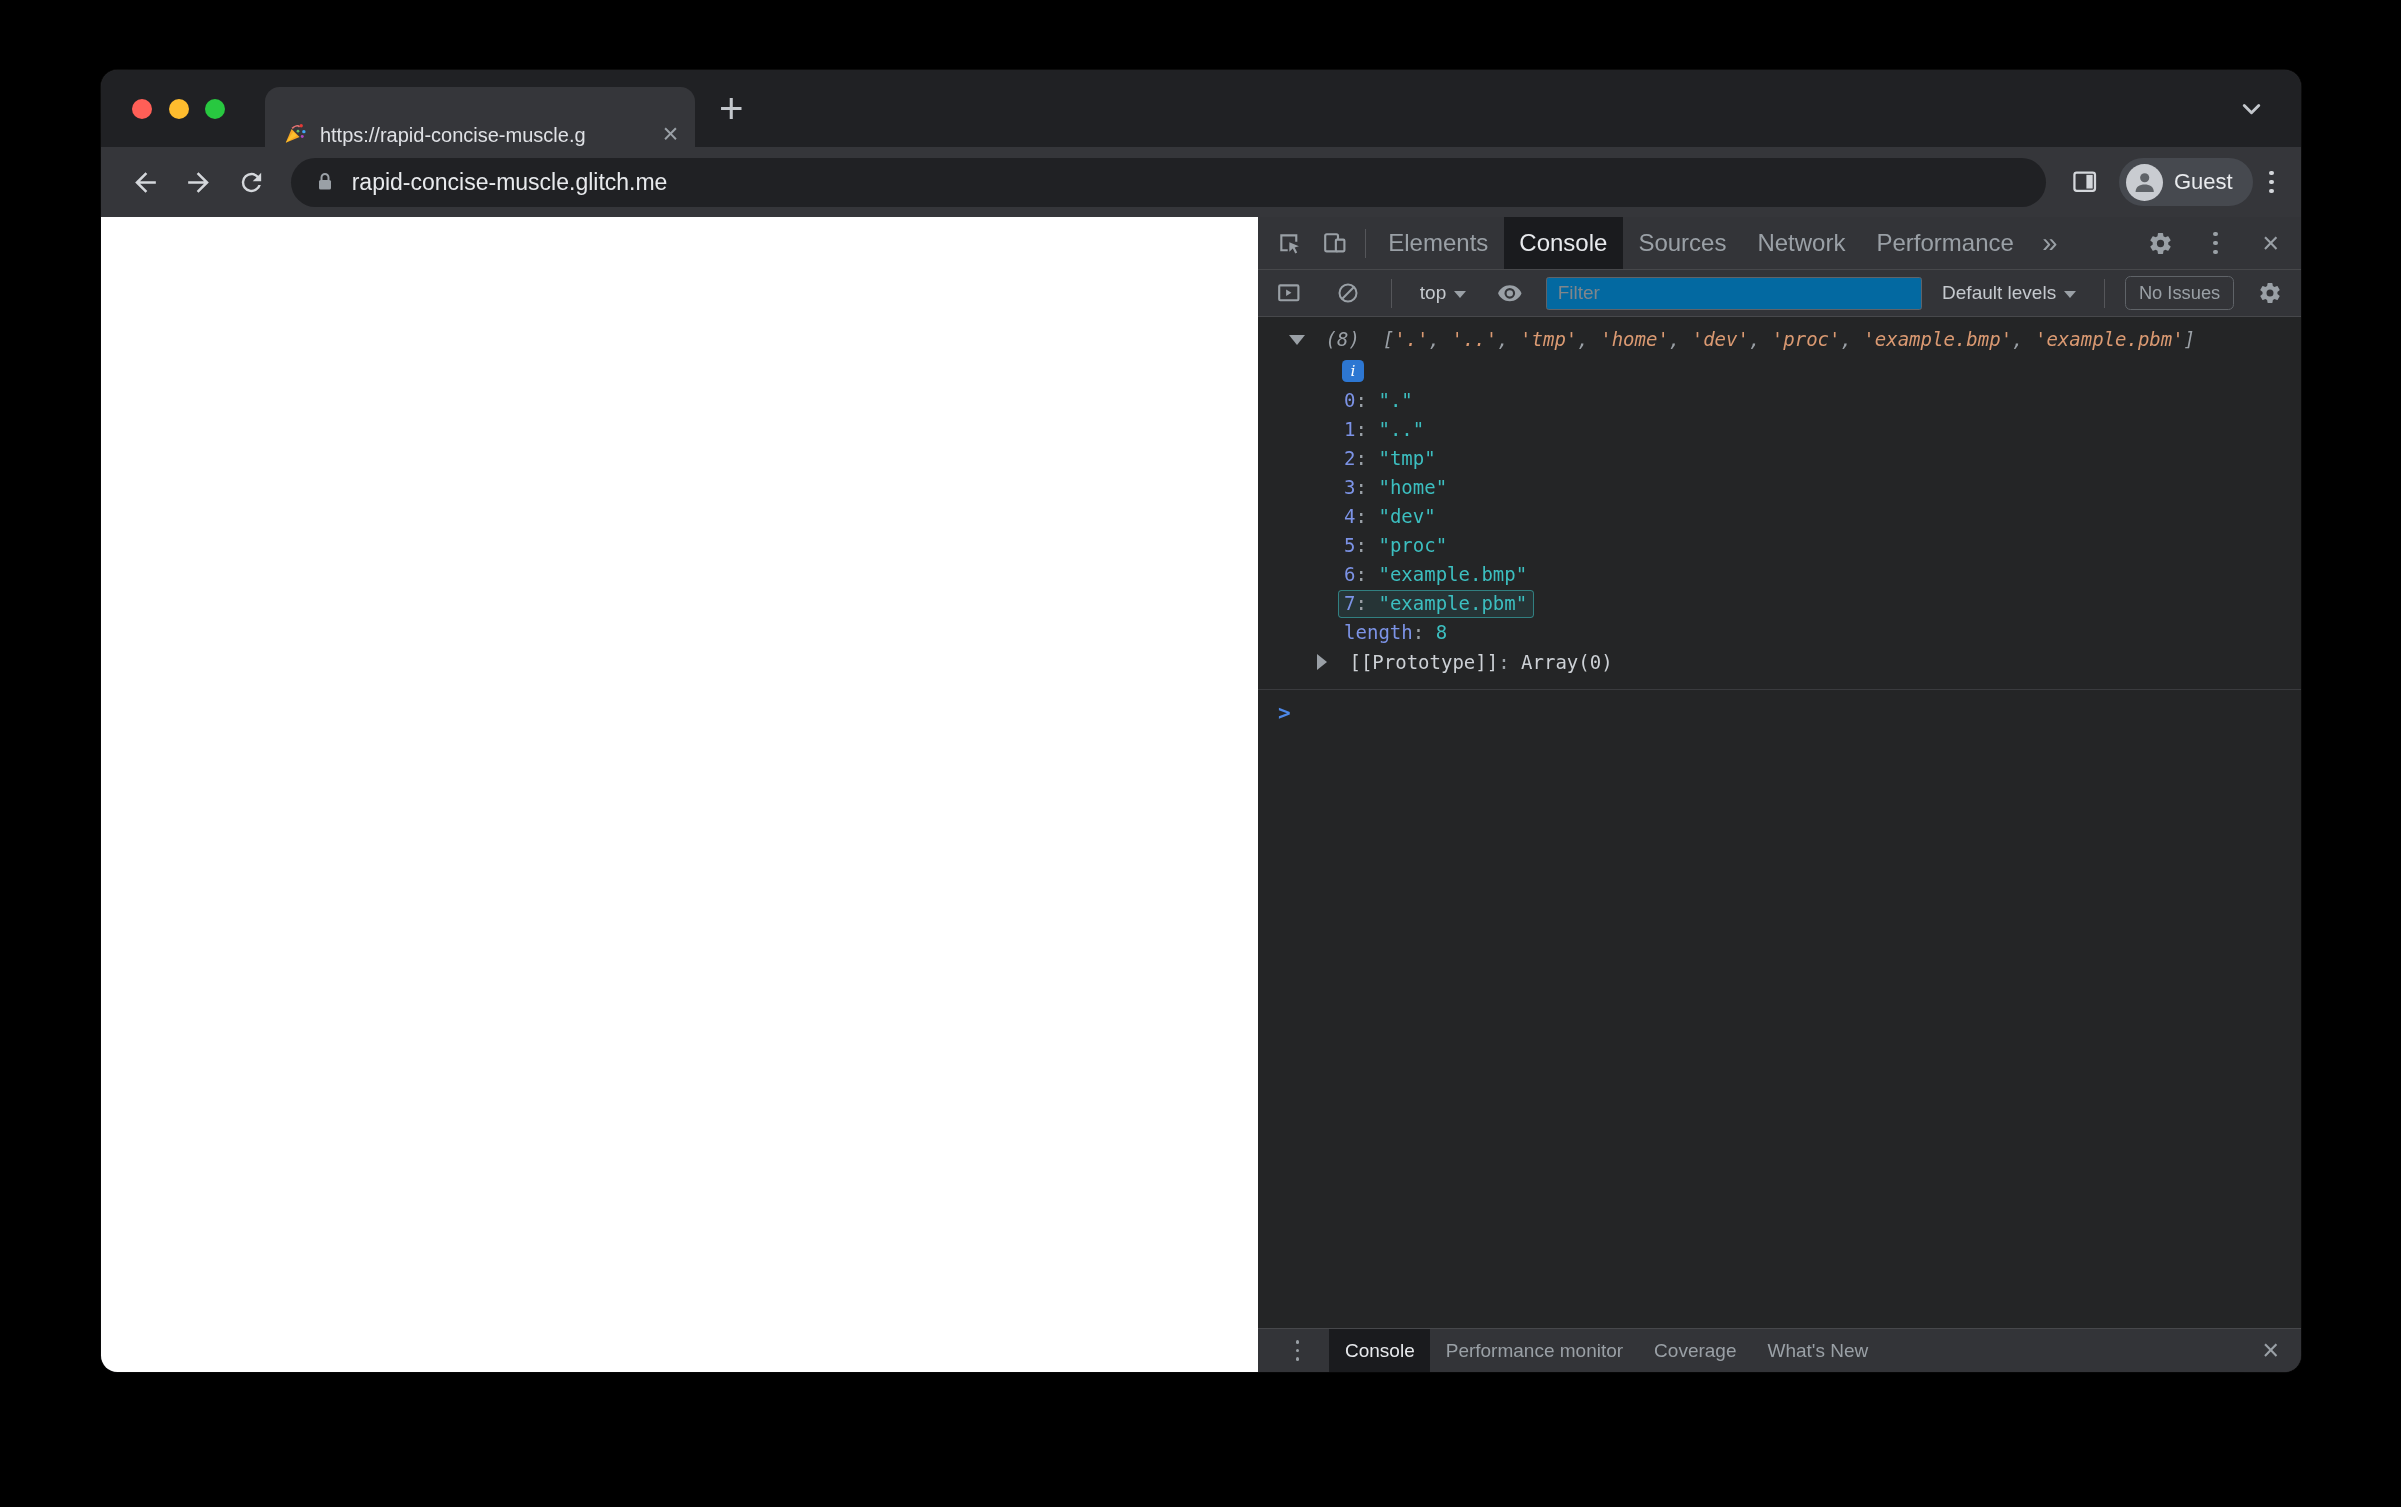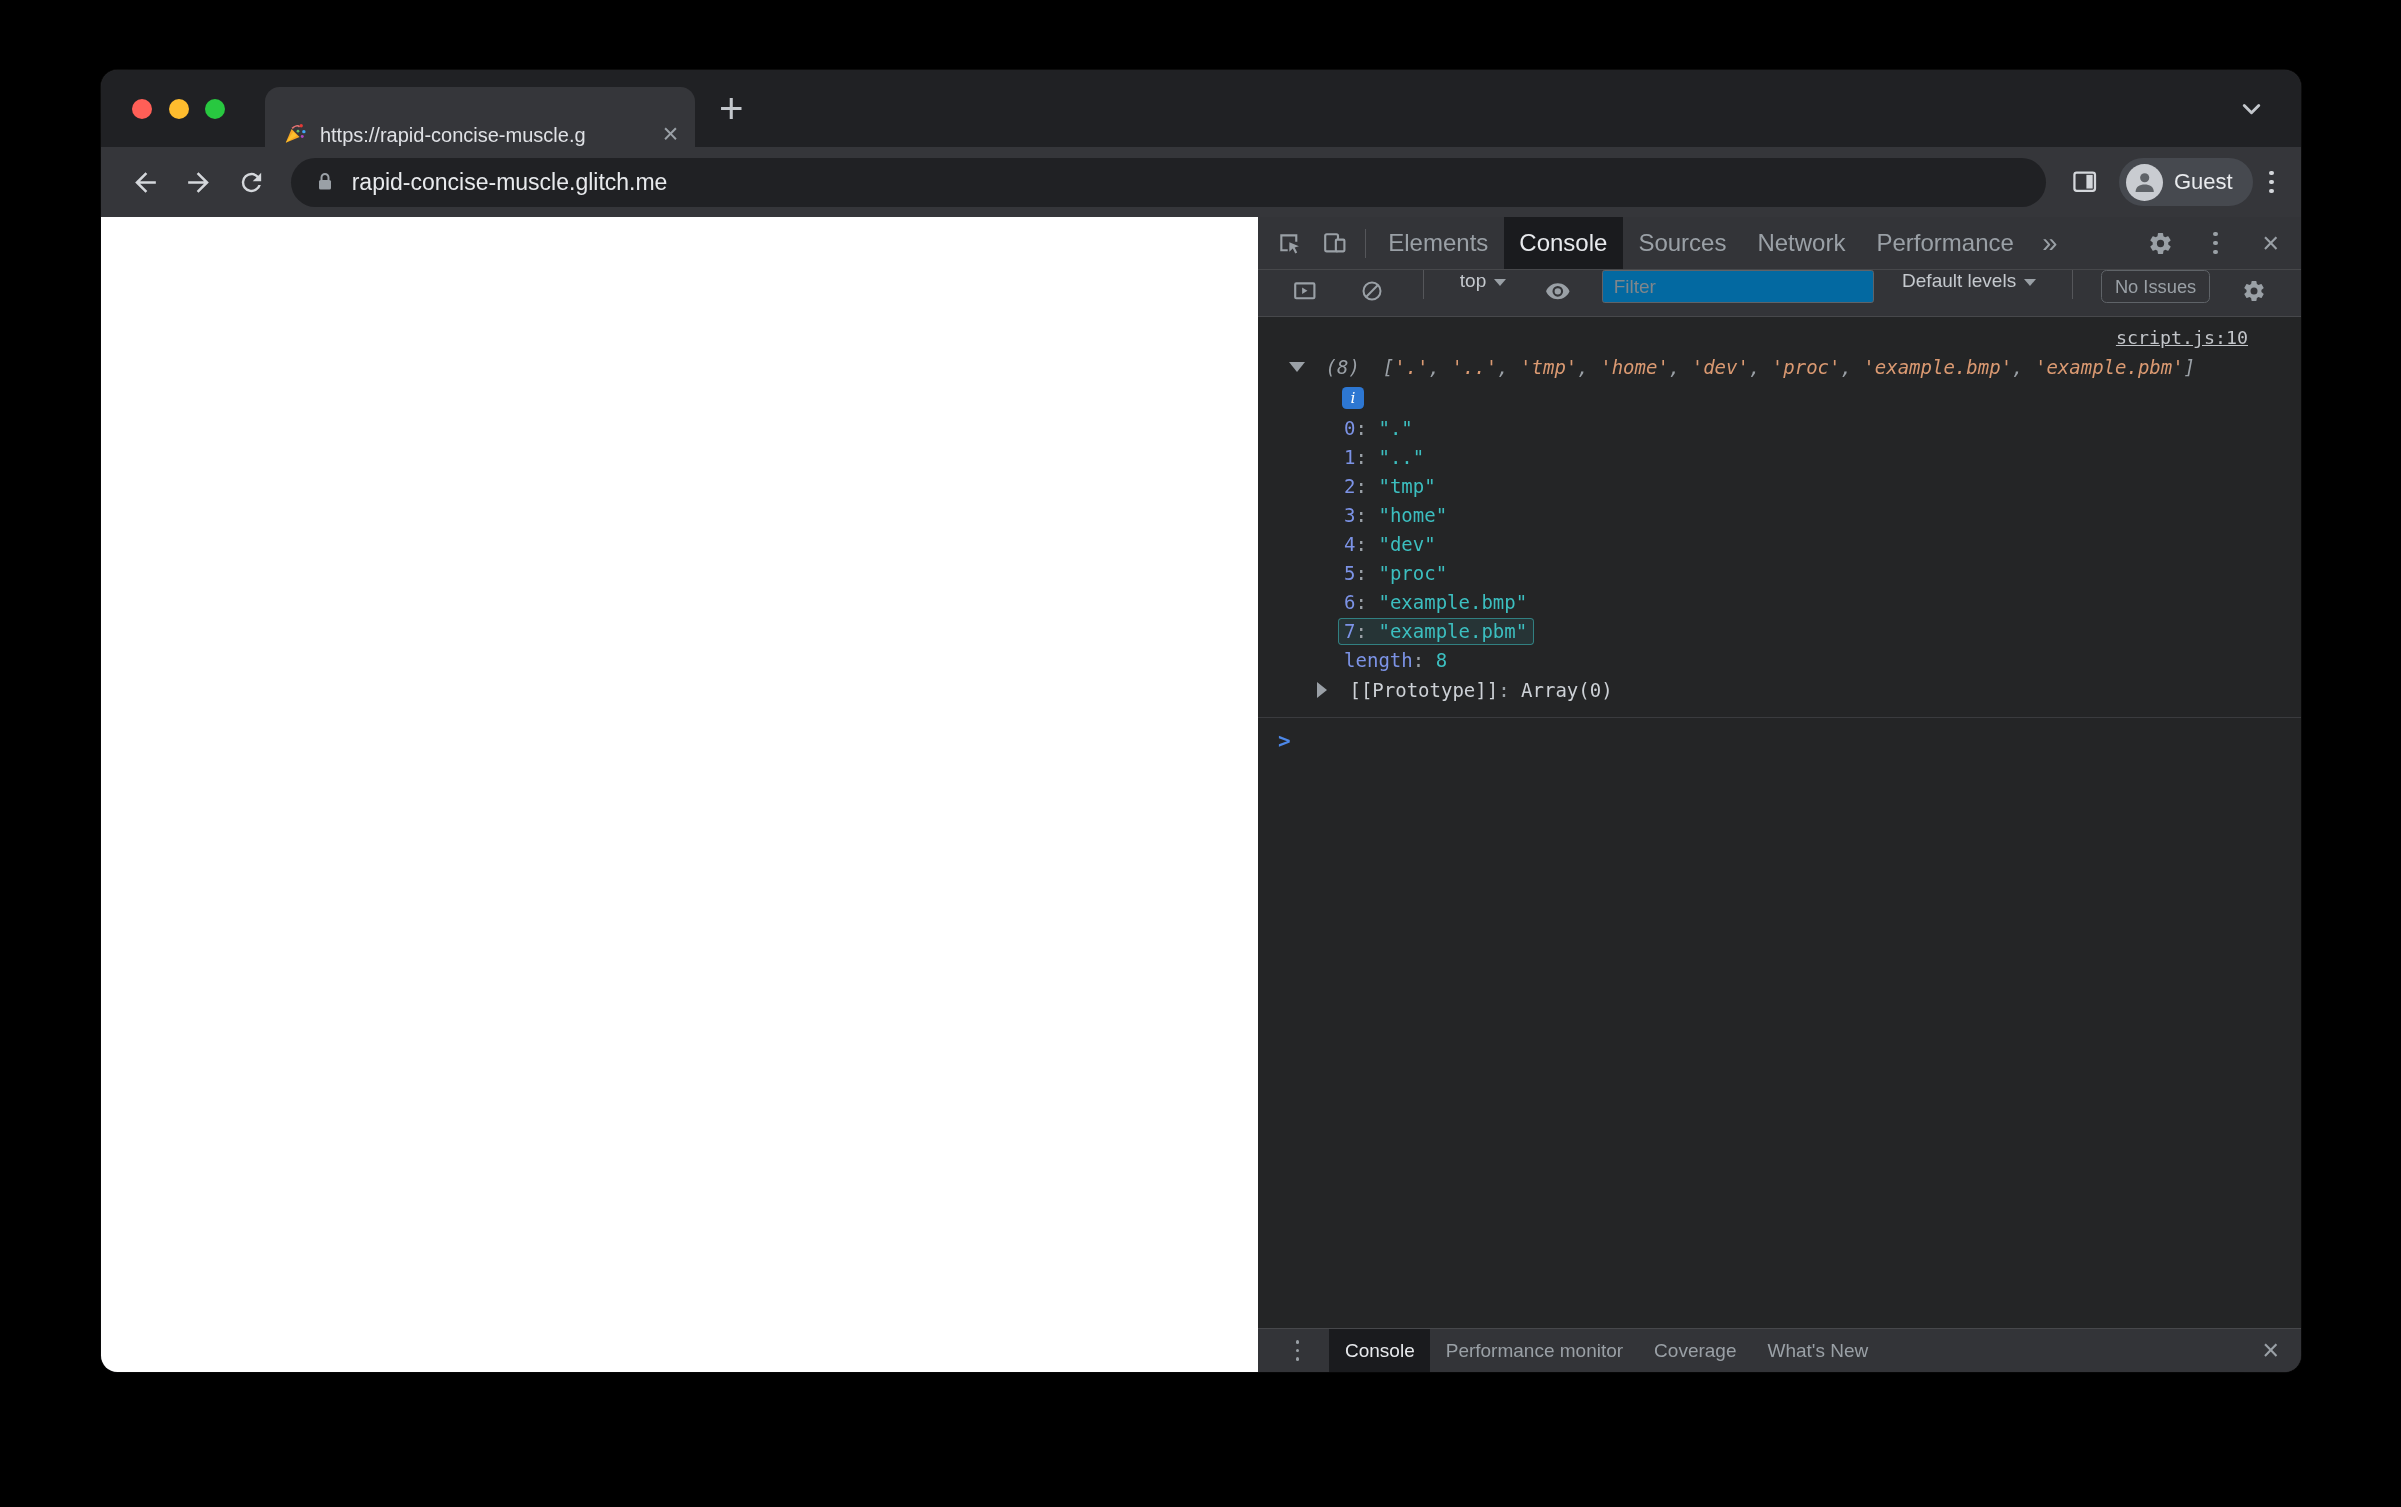--- a/index.html
+++ b/index.html
@@ -45,21 +45,21 @@
   
   .devtools{width:1043px;flex:0 0 auto;background:#242526;display:flex;flex-direction:column;min-height:0;}
   .dt-row1{height:52px;background:#333438;border-bottom:0.9px solid #47484B;display:flex;align-items:center;padding:0 7.3px;flex:0 0 auto;}
   .icon-btn{min-width:46px;height:42px;display:flex;align-items:center;justify-content:center;color:#9AA0A6;flex:0 0 auto;}
   .dt-sep{width:0.9px;height:29px;background:#55565A;margin:0 7.3px;flex:0 0 auto;}
   .dt-tab{padding:0 15.5px;height:52px;display:flex;align-items:center;font-size:24px;color:#9AA0A6;flex:0 0 auto;}
   .dt-tab.selected{background:#1A1B1E;color:#E8EAED;}
   .more-tabs{font-size:27.4px;color:#9AA0A6;padding:0 12.8px;}
   .spacer{flex:1;}
   .dt-close{font-size:29px;color:#9AA0A6;}
-  .dt-row2{height:46px;background:#333438;border-bottom:0.9px solid #47484B;display:flex;align-items:flex-start;padding:0 24px;gap:21px;font-size:19px;flex:0 0 auto;}
+  .dt-row2{height:46px;background:#333438;border-bottom:0.9px solid #47484B;display:flex;align-items:center;padding:0 8px;gap:13px;font-size:19px;flex:0 0 auto;}
   .dropdown{display:flex;align-items:center;gap:8.2px;color:#C5C9CE;padding:0 7.3px;}
   .caret-down{width:0;height:0;border-left:6.4px solid transparent;border-right:6.4px solid transparent;border-top:7.3px solid #9AA0A6;margin-top:3.7px;}
   .filter{flex:1;height:31px;background:#0369a1;border:0.9px solid #606368;border-radius:2.7px;color:#E8EAED;
     font-family:"Liberation Sans",sans-serif;font-size:19px;padding:0 11px;outline:none;min-width:110px;}
   .filter::placeholder{color:#80868B;}
   .issues-badge{border:0.9px solid #5F6368;border-radius:5.5px;padding:4.6px 12.8px;color:#9AA0A6;font-size:18.3px;white-space:nowrap;}
   
   .console-out{flex:1;overflow:hidden;font-family:"DejaVu Sans Mono","Liberation Mono",monospace;font-size:19px;color:#D5D8DC;padding-top:3.7px;}
   .console-entry{border-bottom:0.9px solid #3A3B3E;padding:3.7px 0 11px;}
   .src-row{text-align:right;padding-right:53px;line-height:27.4px;}
@@ -241,23 +241,20 @@
         <span class="issues-badge">No Issues</span>
         <span class="icon-btn">
           <svg width="24" height="24" viewBox="0 0 24 24">
               <path fill="currentColor" d="M19.4 13c.05-.32.07-.66.07-1s-.02-.68-.07-1l2.1-1.65a.5.5 0 0 0 .12-.64l-2-3.46a.5.5 0 0 0-.6-.22l-2.48 1a7.3 7.3 0 0 0-1.7-.98l-.37-2.63A.5.5 0 0 0 14 2h-4a.5.5 0 0 0-.5.42l-.37 2.63c-.61.25-1.18.58-1.7.98l-2.48-1a.5.5 0 0 0-.6.22l-2 3.46a.5.5 0 0 0 .12.64L4.57 11c-.05.32-.07.66-.07 1s.02.68.07 1l-2.1 1.65a.5.5 0 0 0-.12.64l2 3.46c.12.22.38.3.6.22l2.48-1c.52.4 1.09.73 1.7.98l.37 2.63c.04.24.25.42.5.42h4c.25 0 .46-.18.5-.42l.37-2.63c.61-.25 1.18-.58 1.7-.98l2.48 1c.22.08.48 0 .6-.22l2-3.46a.5.5 0 0 0-.12-.64L19.4 13zM12 15.5a3.5 3.5 0 1 1 0-7 3.5 3.5 0 0 1 0 7z"></path>
             </svg>
         </span>
       </div>
 
       <div class="console-out">
         <div class="console-entry">
-          <div class="src-row">
-            <span class="src-link">script.js:10</span>
-          </div>
           <div class="preview-row">
             <span class="tri-down"></span>
             <span class="tok-count">(8)</span>
             <span class="tok-punct">&nbsp;</span><span class="tok-punct">[</span><span><span class="tok-preview-str">'.'</span><span class="tok-punct">, </span><span class="tok-preview-str">'..'</span><span class="tok-punct">, </span><span class="tok-preview-str">'tmp'</span><span class="tok-punct">, </span><span class="tok-preview-str">'home'</span><span class="tok-punct">, </span><span class="tok-preview-str">'dev'</span><span class="tok-punct">, </span><span class="tok-preview-str">'proc'</span><span class="tok-punct">, </span><span class="tok-preview-str">'example.bmp'</span><span class="tok-punct">, </span><span class="tok-preview-str">'example.pbm'</span></span><span class="tok-punct">]</span>
           </div>
           <div class="info-row">
             <span class="info-badge">i</span>
           </div>
           <div>
               <div class="tree-row"><span class="entry-inner"><span class="tok-key">0</span><span class="tok-punct">: </span><span class="tok-str">"."</span></span></div>

